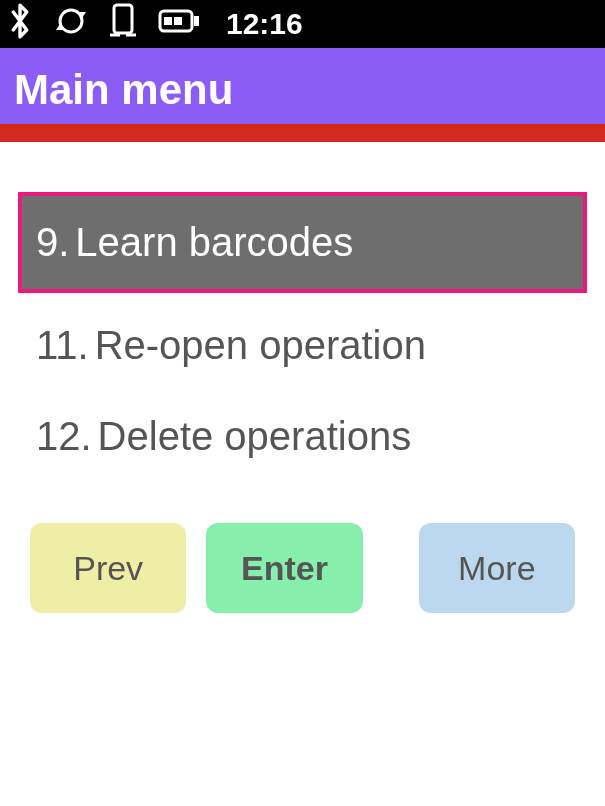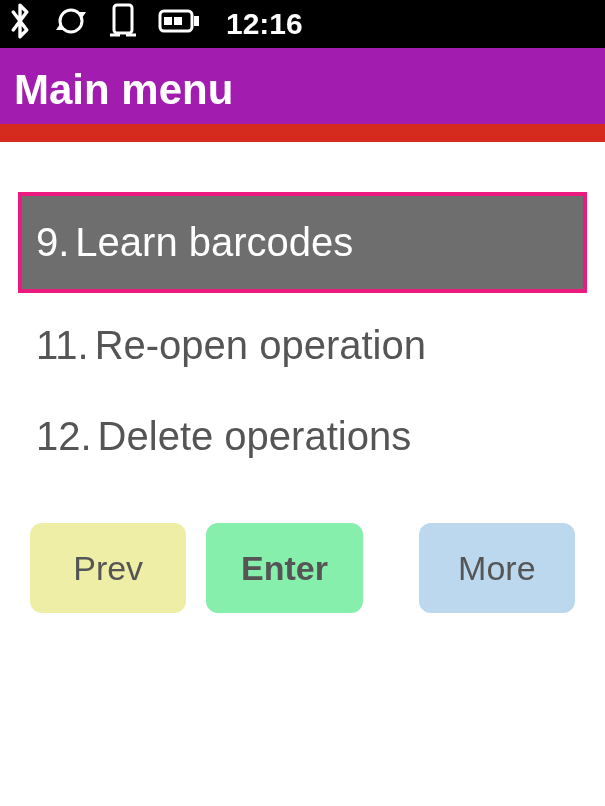--- a/index.html
+++ b/index.html
@@ -28,21 +28,21 @@
     }
     .status-icons svg, .status-icons .glyph {
       display: inline-flex;
       align-items: center;
       justify-content: center;
       fill: #fff;
       color: #fff;
     }
     .clock { font-size: 30px; font-weight: bold; margin-left: 6px; white-space: nowrap; }
     .header {
-      background: #a21caf;
+      background: #8b5cf6;
       color: #fff;
       display: flex;
       align-items: flex-end;
       padding: 18px 14px 10px 14px;
     }
     .header-title {
       font-size: 42px;
       font-weight: bold;
       flex: 1;
     }

